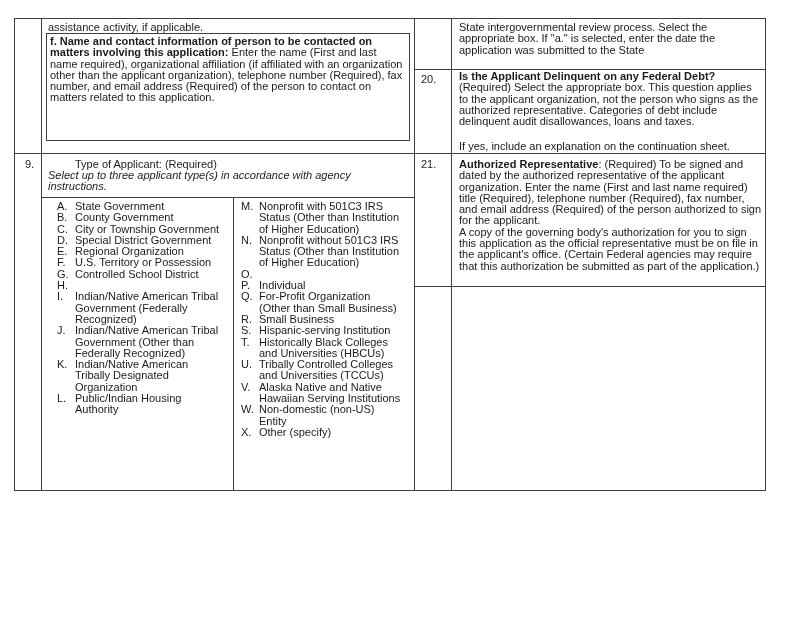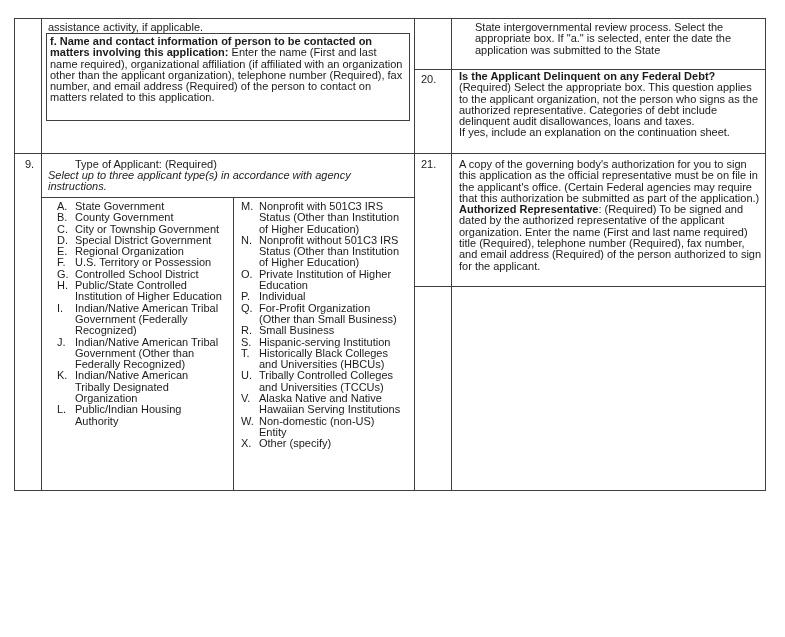--- a/index.html
+++ b/index.html
@@ -21,37 +21,37 @@
   .v-numcol-right  { left:436px; top:0; bottom:0; }
   .v-types-divider { left:218px; top:178px; bottom:0; }
   .h-row-main      { left:0; right:0; top:134px; }
   .h-under-instr   { left:26px; width:373px; top:178px; }
   .h-right-top     { left:399px; right:0; top:50px; }
   .h-right-bottom  { left:399px; right:0; top:267px; }
   .tb { position:absolute; }
   .b  { font-weight:bold; }
   .pre { white-space:pre-line; }
   .fbox {
-    position:absolute; left:31px; top:14px; width:364px; height:88px;
+    position:absolute; left:31px; top:14px; width:364px; height:108px;
     border:1px solid #3f3f3f; padding:2px 3px 0 3px;
   }
   .l-cont   { left:33px; top:3px; width:340px; }
   .num9     { left:10px; top:140px; }
   .title9   { left:43px; top:140px;margin-left:17px; }
   .instr9   { left:33px; top:151px; width:330px;font-style:italic; }
   .type-list { position:absolute; }
   .type-list-1 { left:42px;  top:182px; width:176px; }
   .type-list-2 { left:226px; top:182px; width:172px; }
   .type-item { display:flex; }
   .type-letter { flex:0 0 18px; }
   .type-text { flex:1; white-space:pre-line; }
-  .r-cont  { left:460px; top:3px;   width:296px; }
+  .r-cont  { left:444px; top:3px;   width:296px; }
   .num20   { left:406px; top:55px; }
   .blk20   { left:444px; top:52px;  width:300px; }
-  .blk20 .para2 { margin-top:0; }
+  .blk20 .para2 { margin-top:14px; }
   .num21   { left:406px; top:140px; }
   .blk21   { left:444px; top:140px; width:303px; }
 </style>
 </head>
 <body>
 
 <div class="page">
   <div class="table">
 
     <div class="vline v-numcol-left"></div>
@@ -100,22 +100,20 @@
         <div class="type-item">
         <span class="type-letter">F.</span>
         <span class="type-text">U.S. Territory or Possession</span>
       </div>
         <div class="type-item">
         <span class="type-letter">G.</span>
         <span class="type-text">Controlled School District</span>
       </div>
         <div class="type-item">
         <span class="type-letter">H.</span>
-        <span class="type-text">Public/State Controlled
-Institution of Higher Education</span>
       </div>
         <div class="type-item">
         <span class="type-letter">I.</span>
         <span class="type-text">Indian/Native American Tribal
 Government (Federally
 Recognized)</span>
       </div>
         <div class="type-item">
         <span class="type-letter">J.</span>
         <span class="type-text">Indian/Native American Tribal
@@ -144,22 +142,20 @@
 of Higher Education)</span>
       </div>
         <div class="type-item">
         <span class="type-letter">N.</span>
         <span class="type-text">Nonprofit without 501C3 IRS
 Status (Other than Institution
 of Higher Education)</span>
       </div>
         <div class="type-item">
         <span class="type-letter">O.</span>
-        <span class="type-text">Private Institution of Higher
-Education</span>
       </div>
         <div class="type-item">
         <span class="type-letter">P.</span>
         <span class="type-text">Individual</span>
       </div>
         <div class="type-item">
         <span class="type-letter">Q.</span>
         <span class="type-text">For-Profit Organization
 (Other than Small Business)</span>
       </div>
@@ -203,18 +199,18 @@
 
     <div class="tb num20">20.</div>
     <div class="tb blk20">
       <div class="b">Is the Applicant Delinquent on any Federal Debt?</div>
       <div>(Required) Select the appropriate box. This question applies to the applicant organization, not the person who signs as the authorized representative. Categories of debt include delinquent audit disallowances, loans and taxes.</div>
       <div class="para2">If yes, include an explanation on the continuation sheet.</div>
     </div>
 
     <div class="tb num21">21.</div>
     <div class="tb blk21">
+      <div><span class="b">Authorized Representative</span><span>: (Required) To be signed and dated by the authorized representative of the applicant organization. Enter the name (First and last name required) title (Required), telephone number (Required), fax number, and email address (Required) of the person authorized to sign for the applicant.</span></div>
       <div>A copy of the governing body's authorization for you to sign this application as the official representative must be on file in the applicant's office. (Certain Federal agencies may require that this authorization be submitted as part of the application.)</div>
-      <div><span class="b">Authorized Representative</span><span>: (Required) To be signed and dated by the authorized representative of the applicant organization. Enter the name (First and last name required) title (Required), telephone number (Required), fax number, and email address (Required) of the person authorized to sign for the applicant.</span></div>
     </div>
 
   </div>
 </div>
 
 </body></html>

